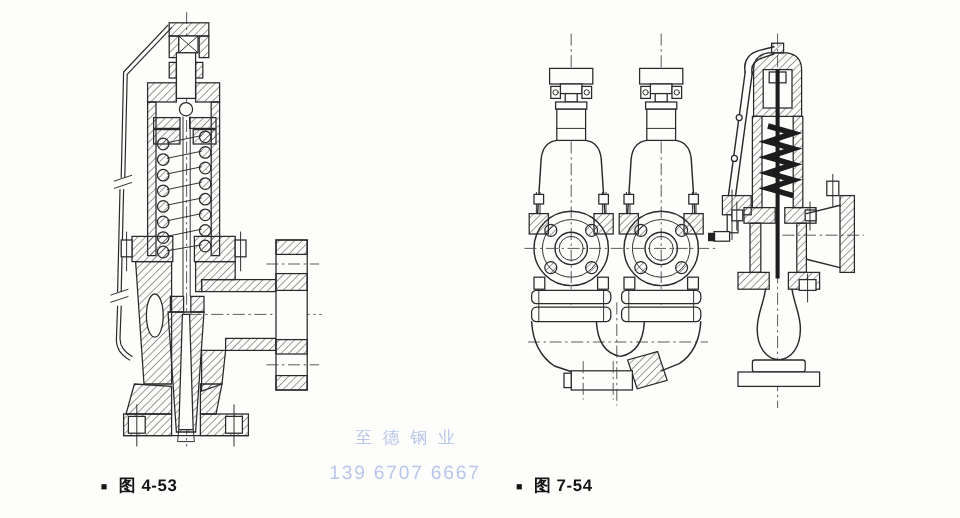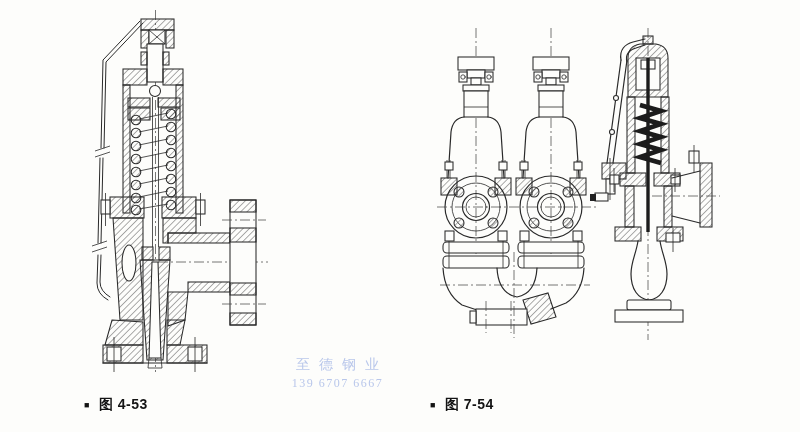--- a/index.html
+++ b/index.html
@@ -17,21 +17,21 @@
   .rod{stroke:#1c1c1c;stroke-width:3.4;}
   
   .caption{position:absolute;top:395px;height:20px;display:flex;align-items:center;color:#141414;font-weight:bold;font-size:14px;letter-spacing:0.5px;white-space:nowrap;}
   .caption .bullet{font-size:9px;margin-right:9px;line-height:1;}
   .caption .figlabel{margin-right:15px;}
   .caption-left{left:84px;}
   .caption-right{left:430px;}
   
   .watermark{position:absolute;left:255px;top:356px;width:165px;text-align:center;color:#b5c4ea;opacity:0.95;}
   .watermark .wm1{font-size:14px;letter-spacing:9px;text-indent:9px;}
-  .watermark .wm2{font-size:12px;letter-spacing:1.5px;margin-top:2px;font-family:Liberation Serif, serif;}
+  .watermark .wm2{font-size:16px;letter-spacing:1.5px;margin-top:12px;}
 </style>
 </head>
 <body>
 
 <div class="page">
 
 <svg width="800" height="432" viewBox="0 0 800 432">
   <defs>
     <pattern id="hp" width="4.5" height="4.5" patternUnits="userSpaceOnUse" patternTransform="rotate(45)">
       <line x1="0" y1="0" x2="0" y2="4.5" stroke="#474747" stroke-width="0.9"></line>

